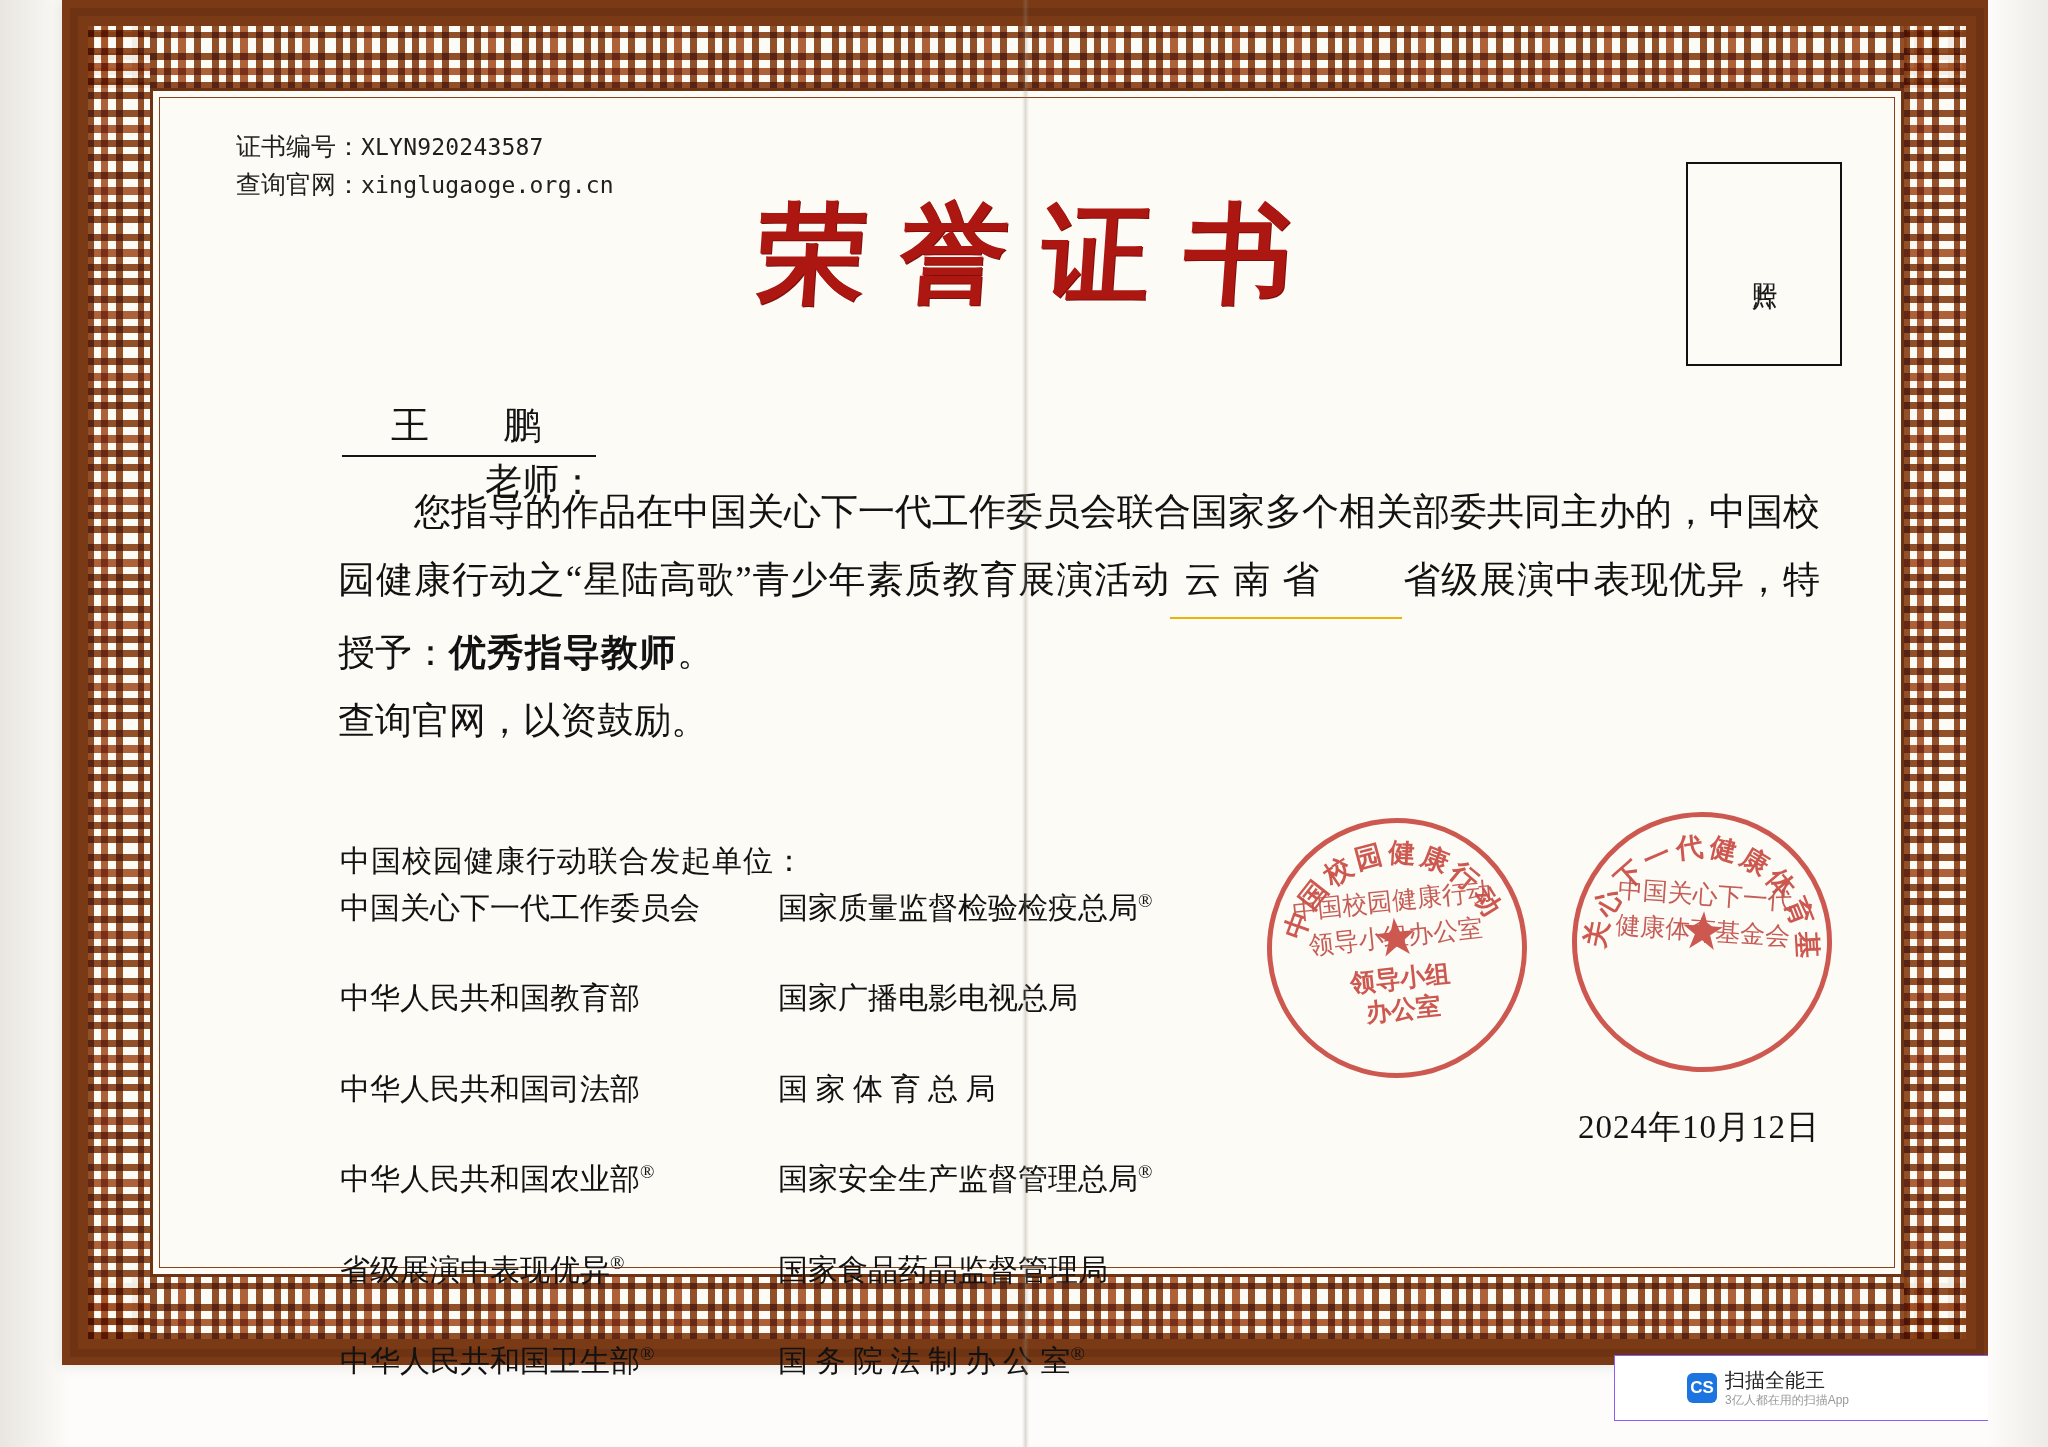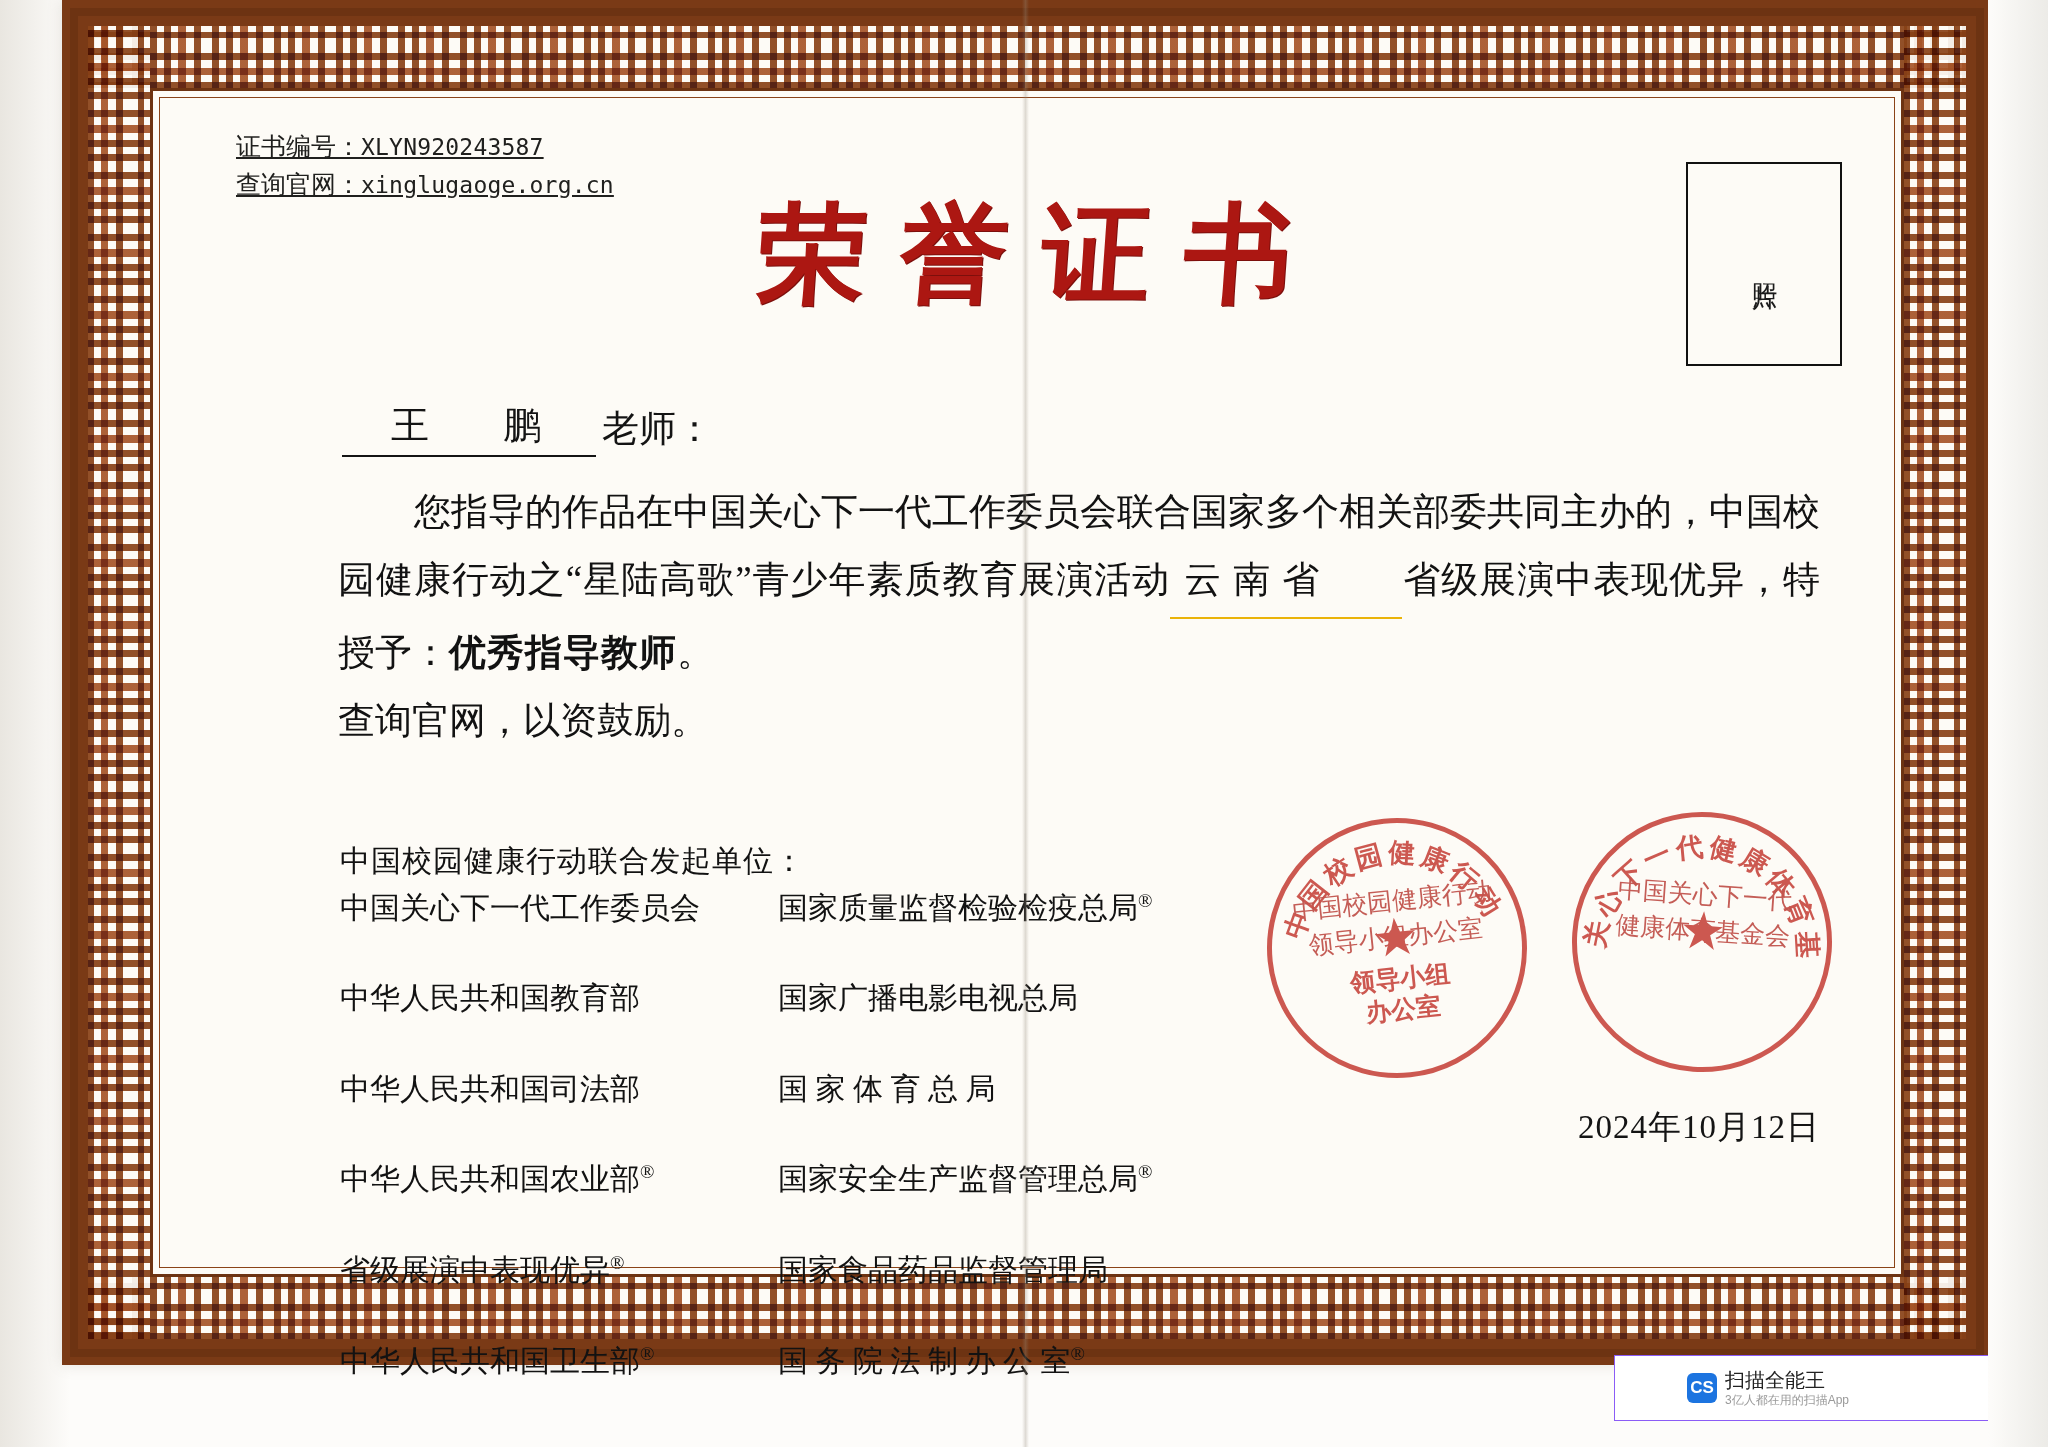--- a/index.html
+++ b/index.html
@@ -142,21 +142,20 @@
 
   
   #serial-block {
     position: absolute;
     left: 74px;
     top: 28px;
     font-family: "Liberation Serif", serif;
     font-size: 25px;
     color: #20201e;
     line-height: 1.5;
-    text-decoration: underline;
   }
   #serial-block div { white-space: nowrap; }
   .serial-mono {
     font-family: "DejaVu Sans Mono", monospace;
     font-size: 23px;
     letter-spacing: 0.2px;
   }
 
   
   #cert-title {
@@ -197,20 +196,21 @@
 
   
   #salutation {
     position: absolute;
     left: 180px;
     top: 300px;
     font-size: 37px;
     color: #141414;
     display: flex;
     align-items: flex-end;
+    flex-direction: column;
   }
   #salutation .name-blank {
     display: inline-block;
     min-width: 230px;
     text-align: center;
     border-bottom: 2px solid #141414;
     letter-spacing: 18px;
     padding: 0 6px 4px 18px;
     font-size: 38px;
   }

